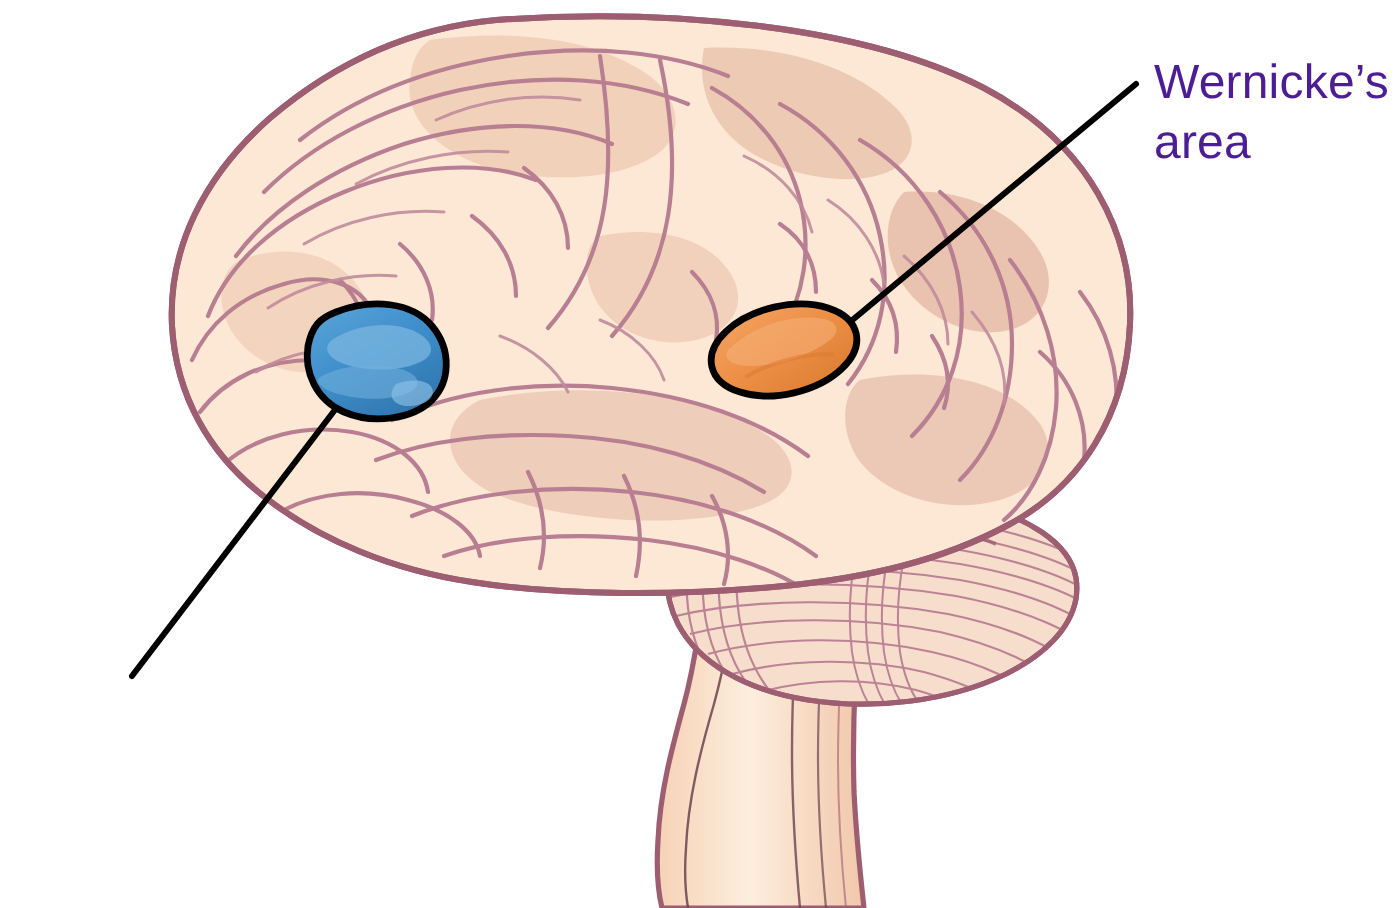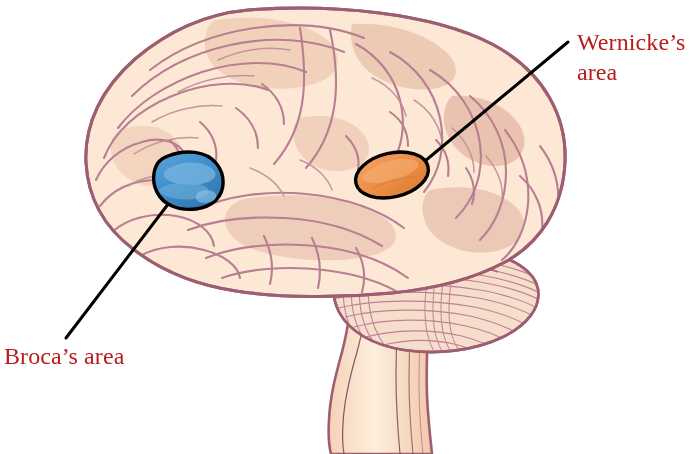--- a/index.html
+++ b/index.html
@@ -21,24 +21,24 @@
   }
   #brain-svg {
     position: absolute;
     left: 0;
     top: 0;
     width: 700px;
     height: 454px;
   }
   .label {
     position: absolute;
-    font-family: Liberation Serif, serif;
+    font-family: Liberation Sans, sans-serif;
     font-size: 24px;
     line-height: 30px;
-    color: #b91c1c;
+    color: #4c1d95;
     white-space: pre-line;
     letter-spacing: 0.1px;
   }
   #label-broca {
     left: 4px;
     top: 341px;
   }
   #label-wernicke {
     left: 577px;
     top: 27px;
@@ -230,18 +230,17 @@
     </g>
 
     <g>
       <ellipse cx="392" cy="175" rx="37" ry="22" transform="rotate(-13 392 175)" fill="url(#gradWernicke)" stroke="#000000" stroke-width="3.4"></ellipse>
       <path d="M366,168 C380,160 400,158 414,164 C422,167 422,173 414,176
                C400,182 378,182 368,177 C362,174 362,170 366,168 Z" transform="rotate(-13 392 175)" fill="#f6b27a" opacity="0.55"></path>
       <path d="M370,184 C384,179 404,179 416,183" transform="rotate(-13 392 175)" fill="none" stroke="#d9792f" stroke-width="2" opacity="0.5"></path>
     </g>
   </svg>
 
-  <div class="label" id="label-broca">Broca’s area</div>
 
   <div class="label" id="label-wernicke">Wernicke’s
 area</div>
 
 </div>
 
 </body></html>

